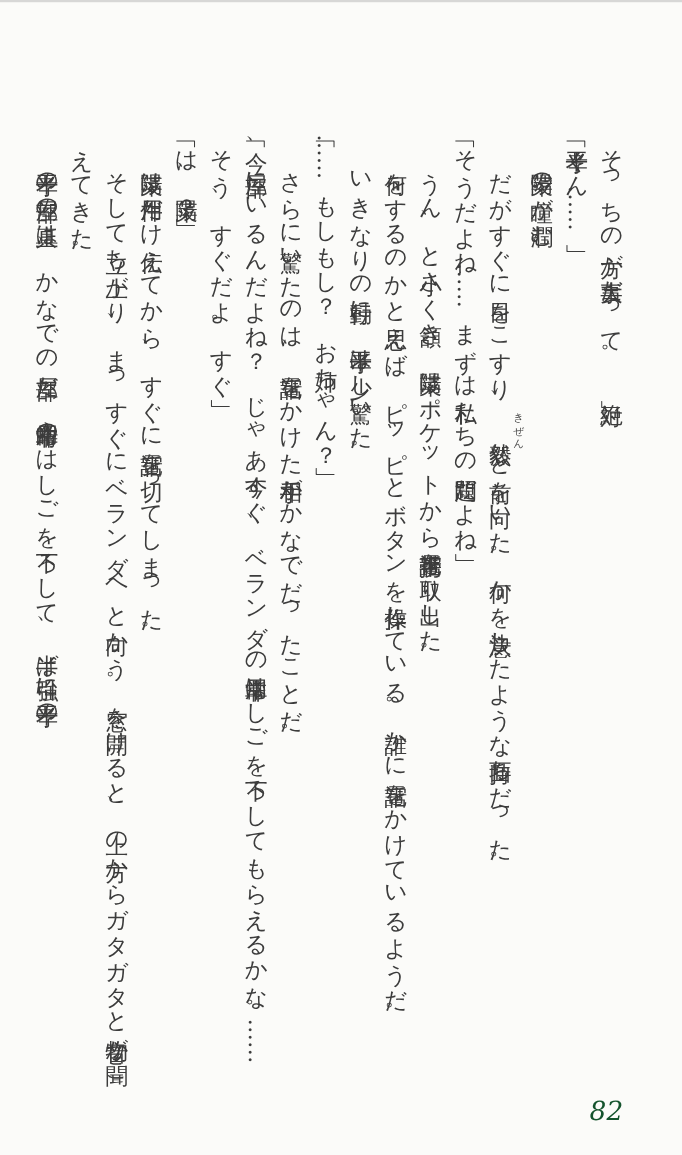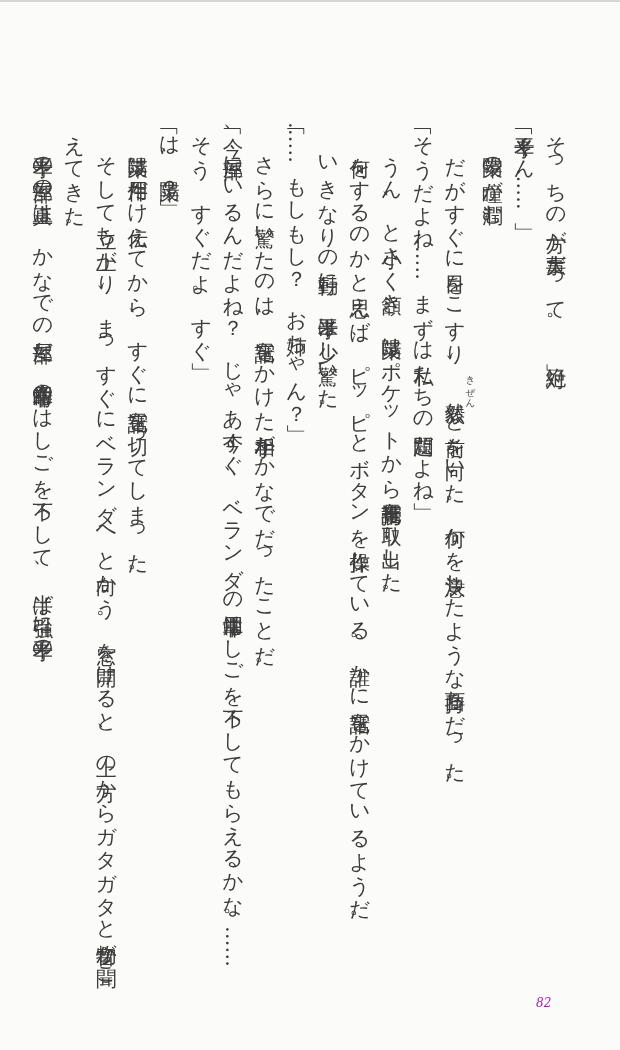--- a/index.html
+++ b/index.html
@@ -35,23 +35,23 @@
   ruby { ruby-align: center; }
   rt {
     font-size: 9.5px;
     letter-spacing: 1px;
     color: #4a4a4a;
   }
   .page-number {
     position: absolute;
     top: 996px;
     left: 536px;
-    font-size: 12px;
+    font-size: 24px;
     font-style: italic;
-    color: #a21caf;
+    color: #14532d;
     font-family: "DejaVu Serif", serif;
   }
 </style>
 </head>
 <body>
 
 <div class="page">
   <div class="scan-edge-top"></div>
   <div class="text-body">
       <p class="para">そっちの方が大事だって。　絶対」</p>

